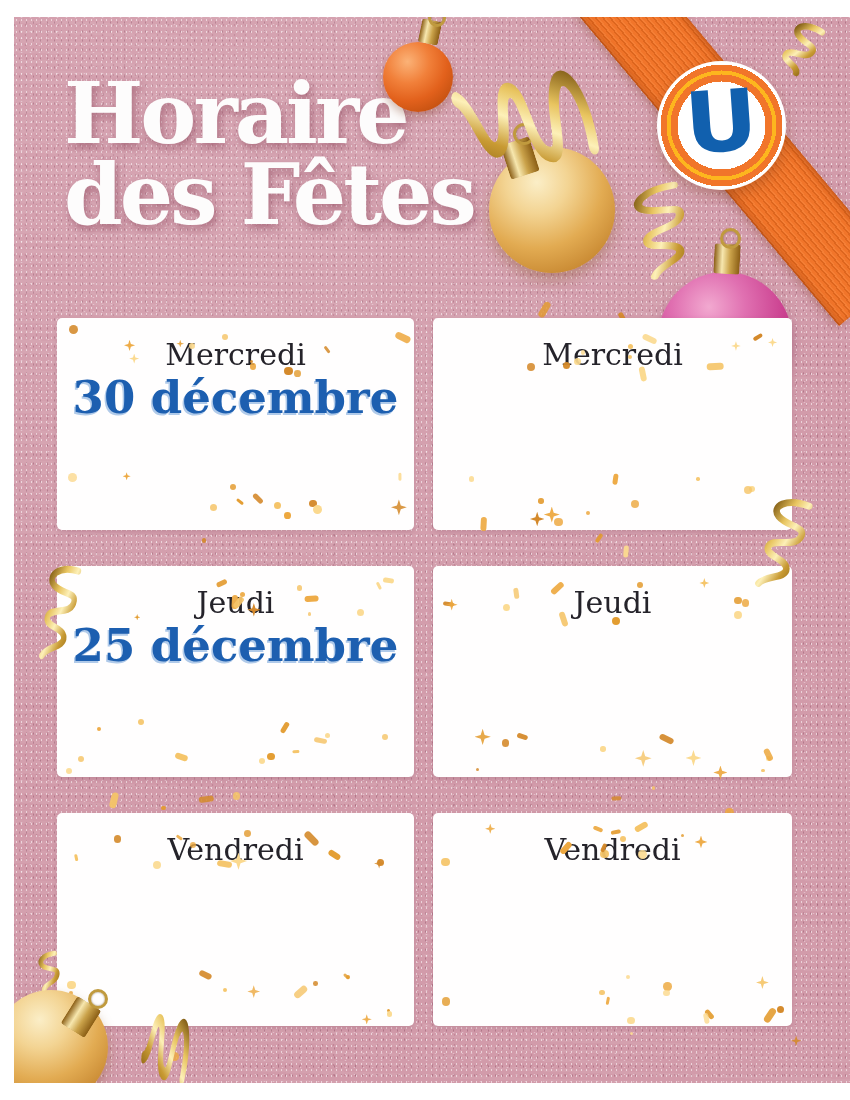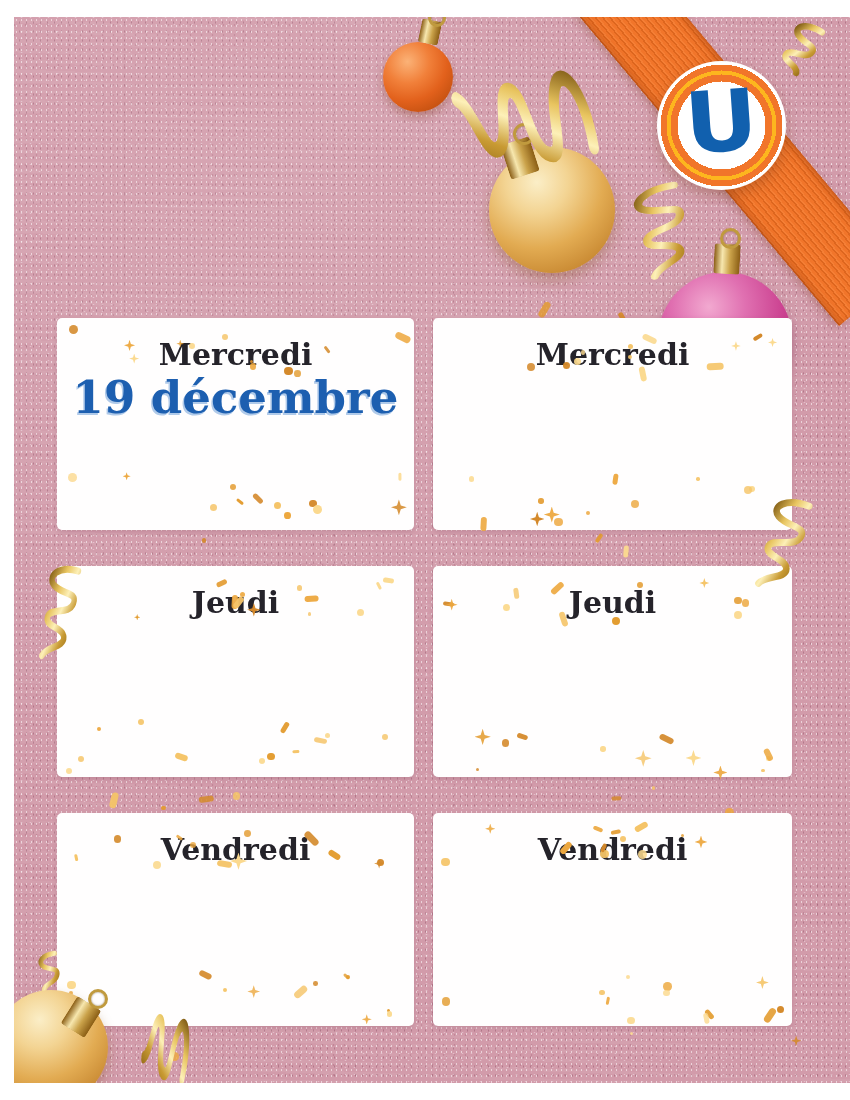--- a/index.html
+++ b/index.html
@@ -113,21 +113,21 @@
     background:var(--card-bg,#fffefe); border-radius:5px;
     box-shadow:0 2px 5px rgba(150,90,110,.30);
     text-align:center; padding-top:20px; box-sizing:border-box;
   }
   .c1{left:43px;  width:357px;}
   .c2{left:419px; width:359px;}
   .r1{top:301px; height:212px;}
   .r2{top:549px; height:211px;}
   .r3{top:796px; height:213px;}
   .card-day{
-    font-weight:bold; font-size:30px; line-height:1.1;
+    font-weight:normal; font-size:30px; line-height:1.1;
     color:var(--dark,#25232a); letter-spacing:0px;
   }
   .card-date{
     font-weight:bold; font-size:45px; line-height:1.08; margin-top:3px;
     color:var(--blue,#1d5fb0);
     text-shadow:-1.5px 1.5px 0 rgba(142,180,224,0.7);
   }
   .card-date sup{font-size:0.52em; vertical-align:0.45em;}
   .confetti{position:absolute; pointer-events:none;}
   .hidden-defs{position:absolute; width:0; height:0;}
@@ -201,24 +201,28 @@
     <div class="ring ring-pink"></div>
 
     <div class="ball ball-gold-bottom"></div>
     <div class="cap cap-goldbottom"></div>
     <div class="ring ring-goldbottom"></div>
 
     <div class="logo">
       <span class="logo-letter">U</span>
     </div>
 
+    <div class="title">
+      <div>Horaire</div>
+      <div>des Fêtes</div>
+    </div>
 
     <div class="card c1 r1">
       <div class="card-day">Mercredi</div>
-      <div class="card-date"><span>19</span><sup></sup><span> décembre</span></div>
+      <div class="card-date"><span>30</span><sup></sup><span> décembre</span></div>
     <div class="confetti" style="position: absolute; left: 11.9px; top: 7.1px; width: 8.9px; height: 8.9px; border-radius: 50%; background: rgb(212, 137, 42); opacity: 0.881104; z-index: 1;"></div>
         <div class="confetti" style="position: absolute; left: 165.1px; top: 16px; width: 6.3px; height: 6.3px; border-radius: 50%; background: rgb(245, 196, 104); opacity: 0.83119; z-index: 1;"></div>
         <div class="confetti" style="transform: rotate(52.7845deg); position: absolute; left: 265.5px; top: 29.9px; width: 7.9px; height: 3.3px; border-radius: 4.18282px; background: rgb(212, 137, 42); opacity: 0.859266; z-index: 1;"></div>
         <div class="confetti" style="transform: rotate(25.8583deg); position: absolute; left: 337.6px; top: 16.4px; width: 15.7px; height: 6.6px; border-radius: 8.26668px; background: rgb(237, 168, 63); opacity: 0.85819; z-index: 1;"></div>
         <div class="confetti" style="position: absolute; left: 192.6px; top: 42.1px; width: 3.4px; height: 3.4px; border-radius: 50%; background: rgb(212, 137, 42); opacity: 0.924325; z-index: 1;"></div>
         <div class="confetti" style="position: absolute; left: 237.2px; top: 52.3px; width: 6.7px; height: 6.7px; border-radius: 50%; background: rgb(227, 155, 46); opacity: 0.807996; z-index: 1;"></div>
         <div class="confetti" style="clip-path: polygon(50% 0px, 62% 38%, 100% 50%, 62% 62%, 50% 100%, 38% 62%, 0px 50%, 38% 38%); position: absolute; left: 67px; top: 21.8px; width: 11.1px; height: 11.1px; border-radius: 0px; background: rgb(237, 168, 63); opacity: 0.953603; z-index: 1;"></div>
         <div class="confetti" style="position: absolute; left: 132.3px; top: 25.3px; width: 5.8px; height: 5.8px; border-radius: 50%; background: rgb(251, 217, 142); opacity: 0.937659; z-index: 1;"></div>
         <div class="confetti" style="clip-path: polygon(50% 0px, 62% 38%, 100% 50%, 62% 62%, 50% 100%, 38% 62%, 0px 50%, 38% 38%); position: absolute; left: 119.4px; top: 21.8px; width: 7.7px; height: 7.7px; border-radius: 0px; background: rgb(227, 155, 46); opacity: 0.864485; z-index: 1;"></div>
         <div class="confetti" style="clip-path: polygon(50% 0px, 62% 38%, 100% 50%, 62% 62%, 50% 100%, 38% 62%, 0px 50%, 38% 38%); position: absolute; left: 72.2px; top: 35.6px; width: 10px; height: 10px; border-radius: 0px; background: rgb(251, 217, 142); opacity: 0.984274; z-index: 1;"></div>
@@ -259,20 +263,21 @@
         <div class="confetti" style="clip-path: polygon(50% 0px, 62% 38%, 100% 50%, 62% 62%, 50% 100%, 38% 62%, 0px 50%, 38% 38%); position: absolute; left: 96.9px; top: 193.7px; width: 14.6px; height: 14.6px; border-radius: 0px; background: rgb(212, 137, 42); opacity: 0.995901; z-index: 1;"></div>
         <div class="confetti" style="position: absolute; left: 35.9px; top: 158.3px; width: 5.3px; height: 5.3px; border-radius: 50%; background: rgb(251, 217, 142); opacity: 0.854391; z-index: 1;"></div>
         <div class="confetti" style="transform: rotate(97.9681deg); position: absolute; left: 176.7px; top: 159.3px; width: 11.2px; height: 4.7px; border-radius: 5.89609px; background: rgb(237, 168, 63); opacity: 0.954455; z-index: 1;"></div>
         <div class="confetti" style="clip-path: polygon(50% 0px, 62% 38%, 100% 50%, 62% 62%, 50% 100%, 38% 62%, 0px 50%, 38% 38%); position: absolute; left: 110.8px; top: 188.6px; width: 16px; height: 16px; border-radius: 0px; background: rgb(237, 168, 63); opacity: 0.943437; z-index: 1;"></div>
         <div class="confetti" style="position: absolute; left: 310.7px; top: 168.1px; width: 8px; height: 8px; border-radius: 50%; background: rgb(245, 196, 104); opacity: 0.818955; z-index: 1;"></div>
         <div class="confetti" style="transform: rotate(93.229deg); position: absolute; left: 44.2px; top: 203.4px; width: 13.6px; height: 5.7px; border-radius: 7.16059px; background: rgb(237, 168, 63); opacity: 0.903192; z-index: 1;"></div>
         <div class="confetti" style="position: absolute; left: 152.6px; top: 193px; width: 4px; height: 4px; border-radius: 50%; background: rgb(237, 168, 63); opacity: 0.847775; z-index: 1;"></div>
       </div>
     <div class="card c1 r2">
       <div class="card-day">Jeudi</div>
+      <div class="card-date"><span>25</span><sup></sup><span> décembre</span></div>
     <div class="confetti" style="clip-path: polygon(50% 0px, 62% 38%, 100% 50%, 62% 62%, 50% 100%, 38% 62%, 0px 50%, 38% 38%); position: absolute; left: 77px; top: 48px; width: 6.4px; height: 6.4px; border-radius: 0px; background: rgb(227, 155, 46); opacity: 0.984216; z-index: 1;"></div>
         <div class="confetti" style="transform: rotate(93.2544deg); position: absolute; left: 171px; top: 32.8px; width: 13.7px; height: 5.8px; border-radius: 7.23045px; background: rgb(237, 168, 63); opacity: 0.919054; z-index: 1;"></div>
         <div class="confetti" style="position: absolute; left: 251.1px; top: 46.3px; width: 3.4px; height: 3.4px; border-radius: 50%; background: rgb(245, 196, 104); opacity: 0.811158; z-index: 1;"></div>
         <div class="confetti" style="transform: rotate(62.564deg); position: absolute; left: 318.2px; top: 17.6px; width: 7.5px; height: 3.1px; border-radius: 3.93135px; background: rgb(251, 217, 142); opacity: 0.964723; z-index: 1;"></div>
         <div class="confetti" style="position: absolute; left: 299.9px; top: 42.7px; width: 7.2px; height: 7.2px; border-radius: 50%; background: rgb(251, 217, 142); opacity: 0.940412; z-index: 1;"></div>
         <div class="confetti" style="position: absolute; left: 239.9px; top: 19.4px; width: 5.4px; height: 5.4px; border-radius: 50%; background: rgb(245, 196, 104); opacity: 0.848346; z-index: 1;"></div>
         <div class="confetti" style="transform: rotate(128.013deg); position: absolute; left: 175.3px; top: 33.9px; width: 13.4px; height: 5.6px; border-radius: 7.05102px; background: rgb(245, 196, 104); opacity: 0.947584; z-index: 1;"></div>
         <div class="confetti" style="position: absolute; left: 183.1px; top: 26px; width: 5.4px; height: 5.4px; border-radius: 50%; background: rgb(237, 168, 63); opacity: 0.910779; z-index: 1;"></div>
         <div class="confetti" style="clip-path: polygon(50% 0px, 62% 38%, 100% 50%, 62% 62%, 50% 100%, 38% 62%, 0px 50%, 38% 38%); position: absolute; left: 190.1px; top: 37px; width: 13.5px; height: 13.5px; border-radius: 0px; background: rgb(212, 137, 42); opacity: 0.989049; z-index: 1;"></div>
         <div class="confetti" style="transform: rotate(175.617deg); position: absolute; left: 248.1px; top: 29.6px; width: 13.6px; height: 5.7px; border-radius: 7.17153px; background: rgb(237, 168, 63); opacity: 0.952529; z-index: 1;"></div>

